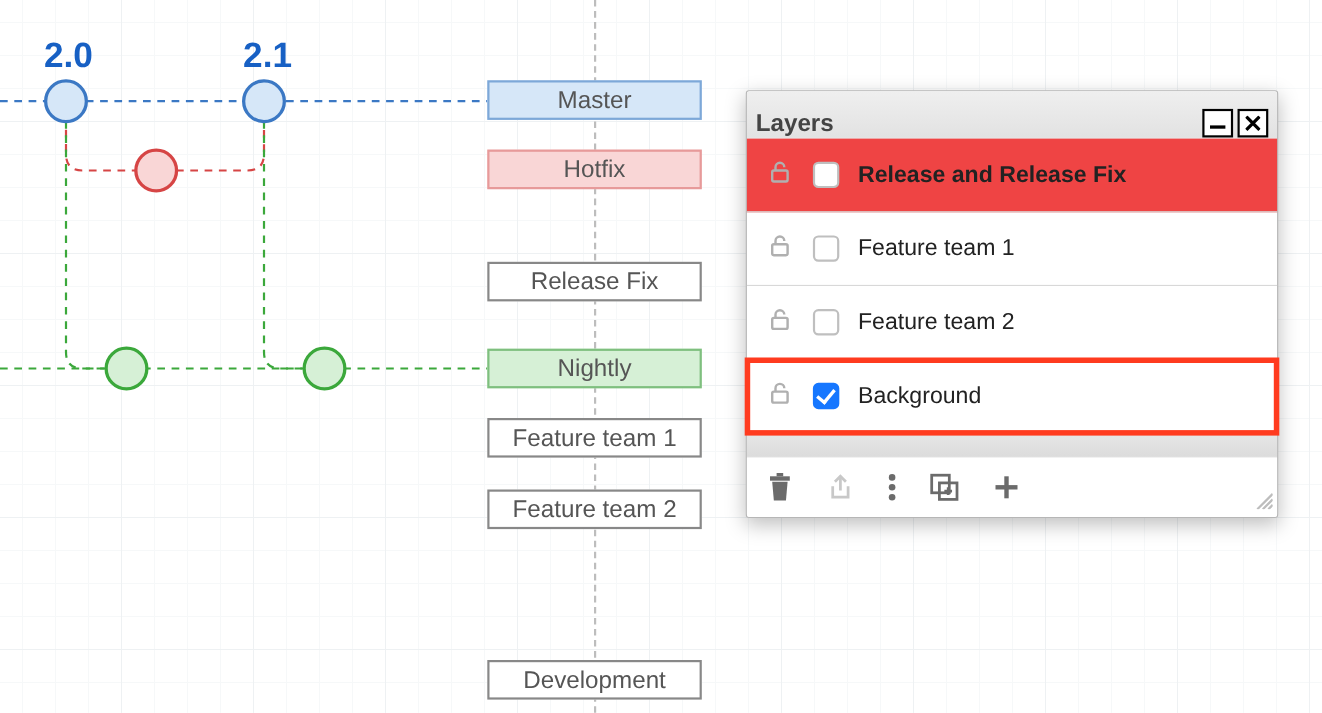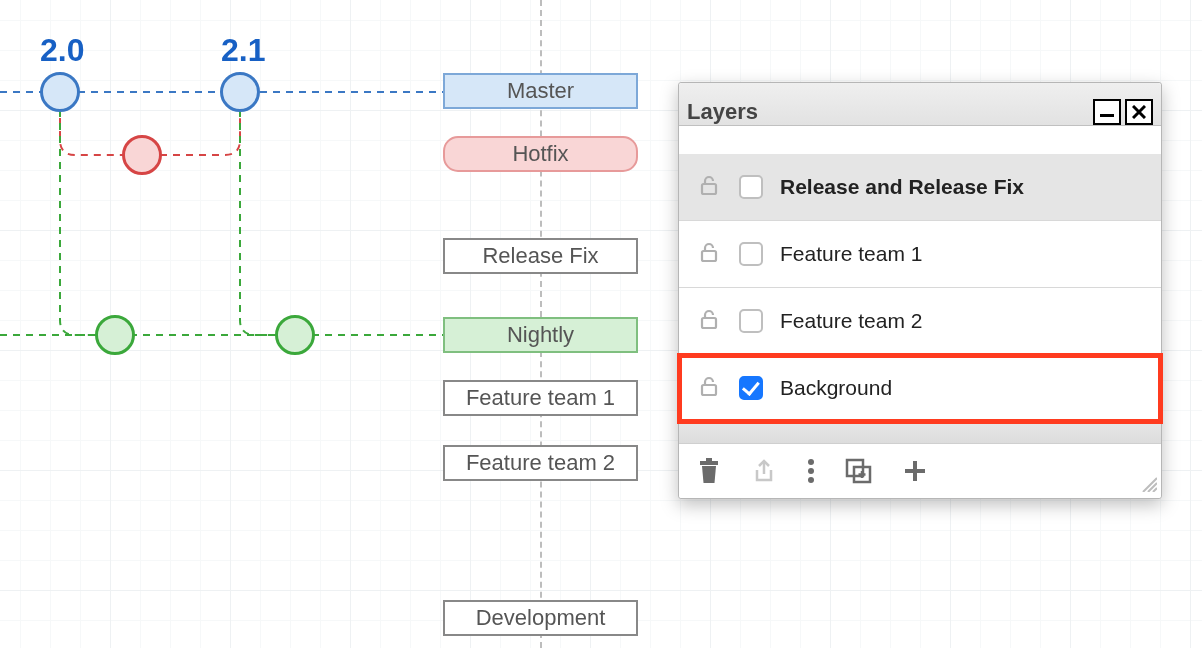--- a/index.html
+++ b/index.html
@@ -12,39 +12,39 @@
       linear-gradient(#f6f8f9 1px,transparent 1px),
       linear-gradient(90deg,#f6f8f9 1px,transparent 1px);
     background-size:120px 120px,120px 120px,30px 30px,30px 30px;
     background-position:-10px -10px,-10px -10px,-10px -10px,-10px -10px;
   }
   
   .vsplit{position:absolute;top:0;bottom:0;border-left:2px dashed #bdbdbd;}
   
   .branch{position:absolute;width:195px;height:36px;display:flex;align-items:center;justify-content:center;font-size:22px;color:#555;border:2px solid #888;background:#fff;box-sizing:border-box;}
   .branch.master{border-color:#7da8d8;background:#d6e7f8;color:#555;}
-  .branch.hotfix{border-color:#e79a9a;background:#f9d6d6;border-radius:15px;}
+  .branch.hotfix{border-color:#e79a9a;background:#f9d6d6;}
   .branch.nightly{border-color:#7fbf7f;background:#d6f0d6;}
   
   .tag{position:absolute;font-weight:bold;color:#1760c4;font-size:32px;}
   
   .node{position:absolute;width:40px;height:40px;border-radius:50%;box-sizing:border-box;transform:translate(-50%,-50%);}
   .node.blue{background:#d6e7f8;border:3px solid #3b78c4;}
   .node.red{background:#f9d6d6;border:3px solid #d64545;}
   .node.green{background:#d6f0d6;border:3px solid #3ba83b;}
   
   svg.lines{position:absolute;inset:0;z-index:0;}
   
   .panel{position:absolute;left:678px;top:82px;width:482px;background:#fff;border:1px solid #b6b6b6;border-radius:3px;box-shadow:0 6px 18px rgba(0,0,0,.25);}
   .panel-title{height:42px;background:linear-gradient(#efefef,#e2e2e2);border-bottom:1px solid #c0c0c0;display:flex;align-items:flex-end;padding:0 8px;border-radius:3px 3px 0 0;}
   .panel-title span{font-size:22px;font-weight:bold;color:#444;}
   .title-actions{margin-left:auto;display:flex;gap:4px;}
   .title-btn{width:24px;height:22px;border:2px solid #000;display:flex;align-items:center;justify-content:center;background:#fff;}
   .layer{height:66px;display:flex;align-items:center;gap:14px;padding:0 18px;border-bottom:1px solid #d8d8d8;font-size:21px;color:#222;}
-  .layer.selected{background:#e5e5e5;font-weight:bold;margin-top:28px;}
+  .layer.selected{background:#ef4444;font-weight:bold;}
   .layer.highlight{outline:5px solid #ff3b1f;outline-offset:-3px;}
   .lock{color:#b0b0b0;}
   .chk{appearance:none;width:24px;height:24px;border:2px solid #bfbfbf;border-radius:5px;display:inline-flex;align-items:center;justify-content:center;background:#fff;}
   .chk:checked{background:#1677ff;border-color:#1677ff;}
   .chk:checked::after{content:"";width:7px;height:13px;border:solid #fff;border-width:0 3px 3px 0;transform:rotate(40deg) translate(-1px,-1px);}
   .toolbar-sep{height:20px;background:linear-gradient(#e6e6e6,#dcdcdc);border-top:1px solid #cfcfcf;border-bottom:1px solid #cfcfcf;}
   .panel-toolbar{height:54px;display:flex;align-items:center;gap:30px;padding:0 18px;background:#fff;position:relative;border-radius:0 0 3px 3px;}
   .tbtn{color:#6b6b6b;display:flex;align-items:center;justify-content:center;}
   .resize{position:absolute;right:4px;bottom:2px;color:#bdbdbd;}
 </style>

